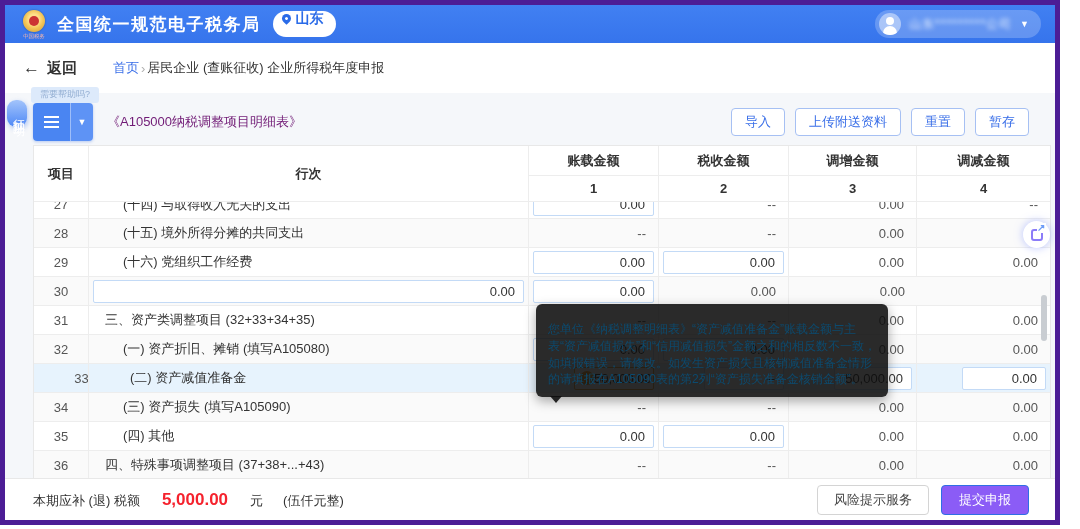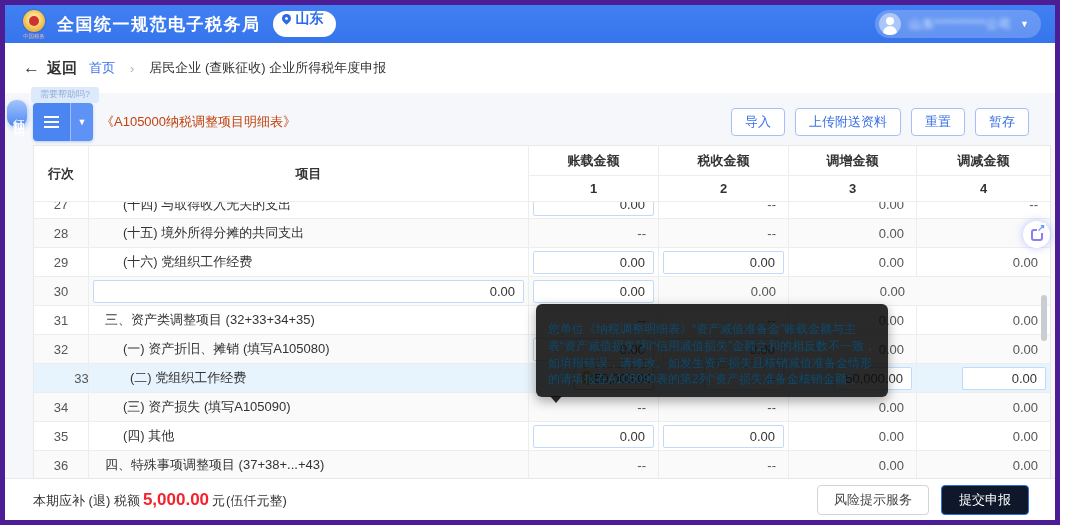--- a/index.html
+++ b/index.html
@@ -23,36 +23,36 @@
   .avatar::before { content:""; position:absolute; left:7px; top:4px; width:8px; height:8px; border-radius:50%; background:#fff; }
   .avatar::after { content:""; position:absolute; left:4px; top:13px; width:14px; height:10px; border-radius:7px 7px 0 0; background:#fff; }
   .user-name { color:#e9f1ff; font-size:12px; filter:blur(2.2px); letter-spacing:1px; }
   .caret-down { color:#fff; font-size:9px; }
 
   
   .navbar { height:50px; background:#fff; display:flex; align-items:center; padding:0 18px; position:relative; z-index:25; }
   .back { display:flex; align-items:center; gap:7px; cursor:pointer; }
   .back-arrow { font-size:17px; color:#333; }
   .back-label { font-size:15px; color:#333; font-weight:bold; }
-  .crumbs { display:flex; align-items:center; gap:15px; margin-left:12px; font-size:13px; }
+  .crumbs { display:flex; align-items:center; gap:2px; margin-left:36px; font-size:13px; }
   .crumb-home { color:#3a6fe8; }
   .crumb-sep { color:#b0b0b0; }
   .crumb-cur { color:#333; }
   .help-tip { position:absolute; left:26px; top:44px; background:#ddeafb; color:#93aed2; font-size:9px; line-height:9px; padding:3px 9px 4px; border-radius:3px; filter:blur(.5px); }
 
   
   .content { position:absolute; top:88px; bottom:42px; left:0; right:0; background:#f5f7fa; }
   .side-tab { position:absolute; left:2px; top:7px; width:20px; padding:9px 0 10px; background:linear-gradient(180deg,#a3c4fb,#4e88f6); border-radius:9px; color:#fff; font-size:12px; line-height:17px; writing-mode:vertical-rl; text-orientation:upright; letter-spacing:2px; text-align:center; z-index:12; box-shadow:1px 2px 5px rgba(50,110,230,.35); }
 
   .toolbar { display:flex; align-items:center; height:38px; margin:10px 26px 0 28px; }
   .menu-btn { display:flex; height:38px; border-radius:4px; overflow:hidden; box-shadow:0 1px 3px rgba(40,100,220,.3); }
   .menu-main { width:37px; background:#4a85f2; display:flex; align-items:center; justify-content:center; }
   .bars { width:15px; height:2px; background:#fff; box-shadow:0 -5px 0 #fff, 0 5px 0 #fff; }
   .menu-caret { width:23px; background:#5e93f5; border-left:1px solid rgba(255,255,255,.4); display:flex; align-items:center; justify-content:center; color:#fff; font-size:9px; }
-  .form-title { margin-left:8px; color:#c2410c; font-size:13px; }
+  .form-title { margin-left:14px; color:#701a75; font-size:13px; }
   .tb-buttons { margin-left:auto; display:flex; gap:10px; }
   .tb-btn { height:28px; padding:0 13px; background:#fff; border:1px solid #a6c0f3; border-radius:4px; color:#3a6fe8; font-size:13px; display:flex; align-items:center; cursor:pointer; }
 
   
   .table { margin:4px 0 0 28px; width:1018px; background:#fff; border:1px solid #e8e8e8; }
   .trow { display:grid; grid-template-columns:55px 440px 130px 130px 128px 1fr; border-bottom:1px solid #ededed; background:#fff; overflow:hidden; }
   .trow:last-child { border-bottom:none; }
   .cell { display:flex; align-items:center; border-right:1px solid #ededed; overflow:hidden; height:100%; }
   .cell:last-child { border-right:none; }
   .thead { height:56px; }
@@ -83,25 +83,25 @@
   .tooltip::after { content:""; position:absolute; left:14px; bottom:-6px; width:0; height:0; border:6px solid transparent; border-top:7px solid rgba(12,12,12,.88); border-bottom:none; }
 
   
   .share-float { position:absolute; right:5px; top:128px; width:27px; height:27px; border-radius:50%; background:#fff; box-shadow:0 0 8px rgba(130,150,255,.55); display:flex; align-items:center; justify-content:center; z-index:15; cursor:pointer; }
   .share-ico { width:12px; height:12px; border:2px solid #8b7cf8; border-radius:3px; position:relative; }
   .share-ico::after { content:"\2197"; position:absolute; top:-8px; right:-5px; font-size:10px; line-height:10px; color:#6e9df8; background:#fff; font-weight:bold; }
   .scroll-thumb { position:absolute; right:8px; top:202px; width:6px; height:46px; background:#c9cdd2; border-radius:3px; z-index:15; }
 
   
   .footer { position:absolute; left:0; right:0; bottom:0; height:42px; background:#fff; border-top:1px solid #e8e8e8; display:flex; align-items:center; padding:0 26px 0 28px; z-index:25; }
-  .f-text { display:flex; align-items:baseline; gap:1px; font-size:13px; color:#333; }
+  .f-text { display:flex; align-items:baseline; gap:20px; font-size:13px; color:#333; }
   .amount { color:#f5222d; font-size:17px; font-weight:bold; margin:0 2px; }
   .f-btns { margin-left:auto; display:flex; gap:12px; }
   .risk-btn { height:30px; padding:0 16px; background:#fff; border:1px solid #d4d4d4; border-radius:4px; color:#444; font-size:13px; display:flex; align-items:center; cursor:pointer; }
-  .submit-btn { height:30px; padding:0 17px; background:#0f172a; border:1px solid #2f6fe4; border-radius:4px; color:#fff; font-size:13px; display:flex; align-items:center; cursor:pointer; }
+  .submit-btn { height:30px; padding:0 17px; background:#8b5cf6; border:1px solid #2f6fe4; border-radius:4px; color:#fff; font-size:13px; display:flex; align-items:center; cursor:pointer; }
 </style>
 </head>
 <body>
 
 <div class="frame">
 
   <div class="topbar">
     <div class="logo-wrap">
       <div class="emblem"></div>
       <div class="logo-caption">中国税务</div>
@@ -146,22 +146,22 @@
       <div class="tb-buttons">
         <div class="tb-btn">导入</div>
         <div class="tb-btn">上传附送资料</div>
         <div class="tb-btn">重置</div>
         <div class="tb-btn">暂存</div>
       </div>
     </div>
 
     <div class="table">
       <div class="trow thead">
+        <div class="cell hfull">项目</div>
         <div class="cell hfull">行次</div>
-        <div class="cell hfull">项目</div>
         <div class="cell hsplit">
           <div class="hs-top">账载金额</div>
           <div class="hs-bot">1</div>
         </div>
         <div class="cell hsplit">
           <div class="hs-top">税收金额</div>
           <div class="hs-bot">2</div>
         </div>
         <div class="cell hsplit">
           <div class="hs-top">调增金额</div>
@@ -229,21 +229,21 @@
               <div class="inbox">0.00</div>
             </div>
             <div class="cell">
               <div class="inbox">0.00</div>
             </div>
             <div class="cell c-num">0.00</div>
             <div class="cell c-num">0.00</div>
           </div>
           <div class="trow drow row-hl">
             <div class="cell c-no">33</div>
-            <div class="cell c-item ind1">(二) 党组织工作经费</div>
+            <div class="cell c-item ind1">(二) 资产减值准备金</div>
             <div class="cell">
               <div class="inbox warn">
                 <span class="warn-ico">!</span>
                 <span>50,000.00</span>
               </div>
             </div>
             <div class="cell">
               <div class="inbox">--</div>
             </div>
             <div class="cell">

